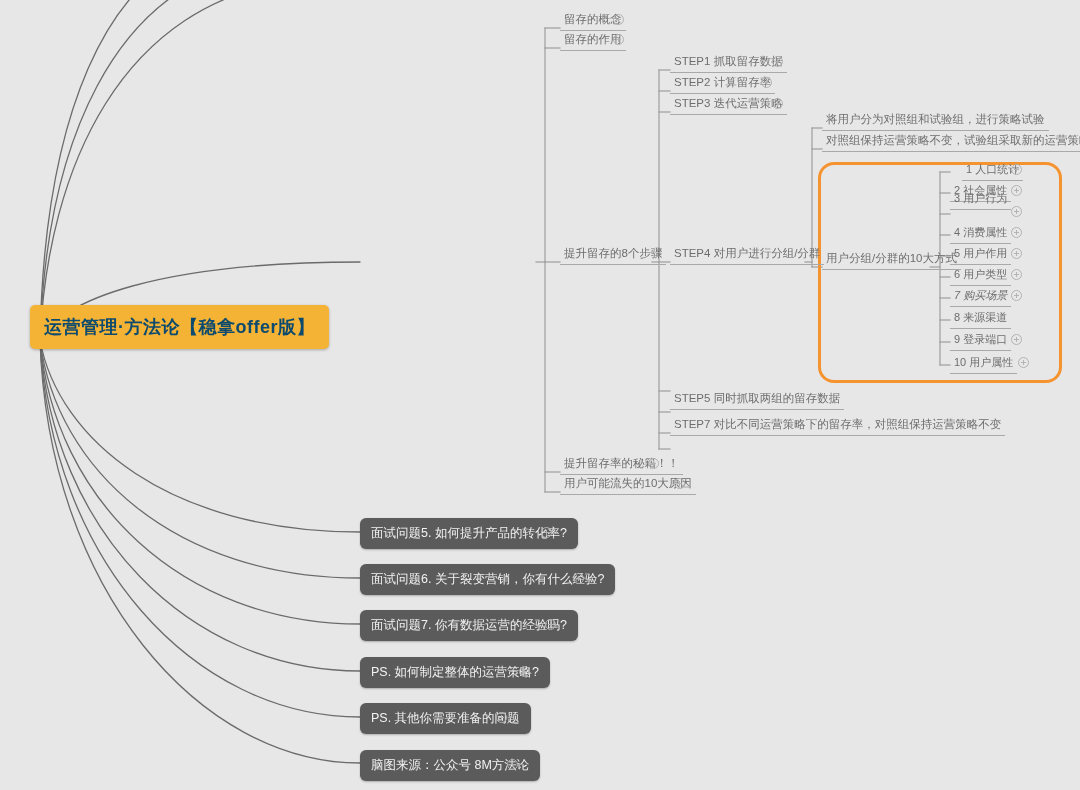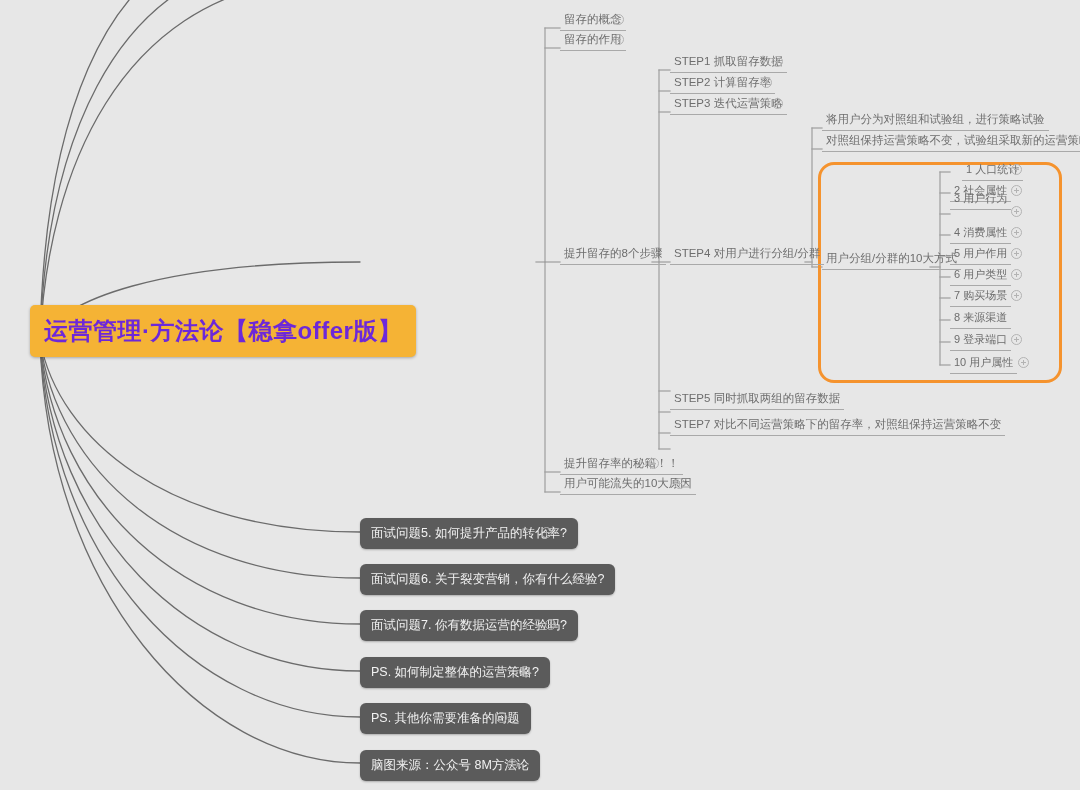--- a/index.html
+++ b/index.html
@@ -11,23 +11,23 @@
     overflow:hidden;
     position:relative;
   }
   #canvas{position:absolute;left:0;top:0;width:1080px;height:790px;}
   svg.edges{position:absolute;left:0;top:0;width:1080px;height:790px;pointer-events:none;}
 
   
   .root-node{
     position:absolute;
     background:#f5b335;
-    color:#6d28d9;
+    color:#0c4a6e;
     border-radius:5px;
-    font-size:24px;
+    font-size:18px;
     font-weight:bold;
     letter-spacing:.5px;
     padding:10px 14px;
     white-space:nowrap;
     box-shadow:0 1px 3px rgba(0,0,0,.28);
     z-index:6;
   }
 
   
   .dark-node{
@@ -216,21 +216,21 @@
 
   <div class="leaf-node small" style="left:950px;top:224px;text-align:right;">4 消费属性</div>
   <div class="plus" style="left:1011px;top:227px;"></div>
 
   <div class="leaf-node small" style="left:950px;top:245px;">5 用户作用</div>
   <div class="plus" style="left:1011px;top:248px;"></div>
 
   <div class="leaf-node small" style="left:950px;top:266px;">6 用户类型</div>
   <div class="plus" style="left:1011px;top:269px;"></div>
 
-  <div class="leaf-node small" style="left:950px;top:287px;">7 购买场景</div>
+  <div class="leaf-node small" style="left:950px;top:287px;font-style:italic;">7 购买场景</div>
   <div class="plus" style="left:1011px;top:290px;"></div>
 
   <div class="leaf-node small" style="left:950px;top:309px;">8 来源渠道</div>
 
   <div class="leaf-node small" style="left:950px;top:331px;">9 登录端口</div>
   <div class="plus" style="left:1011px;top:334px;"></div>
 
   <div class="leaf-node small" style="left:950px;top:354px;">10 用户属性</div>
   <div class="plus" style="left:1018px;top:357px;"></div>
 

